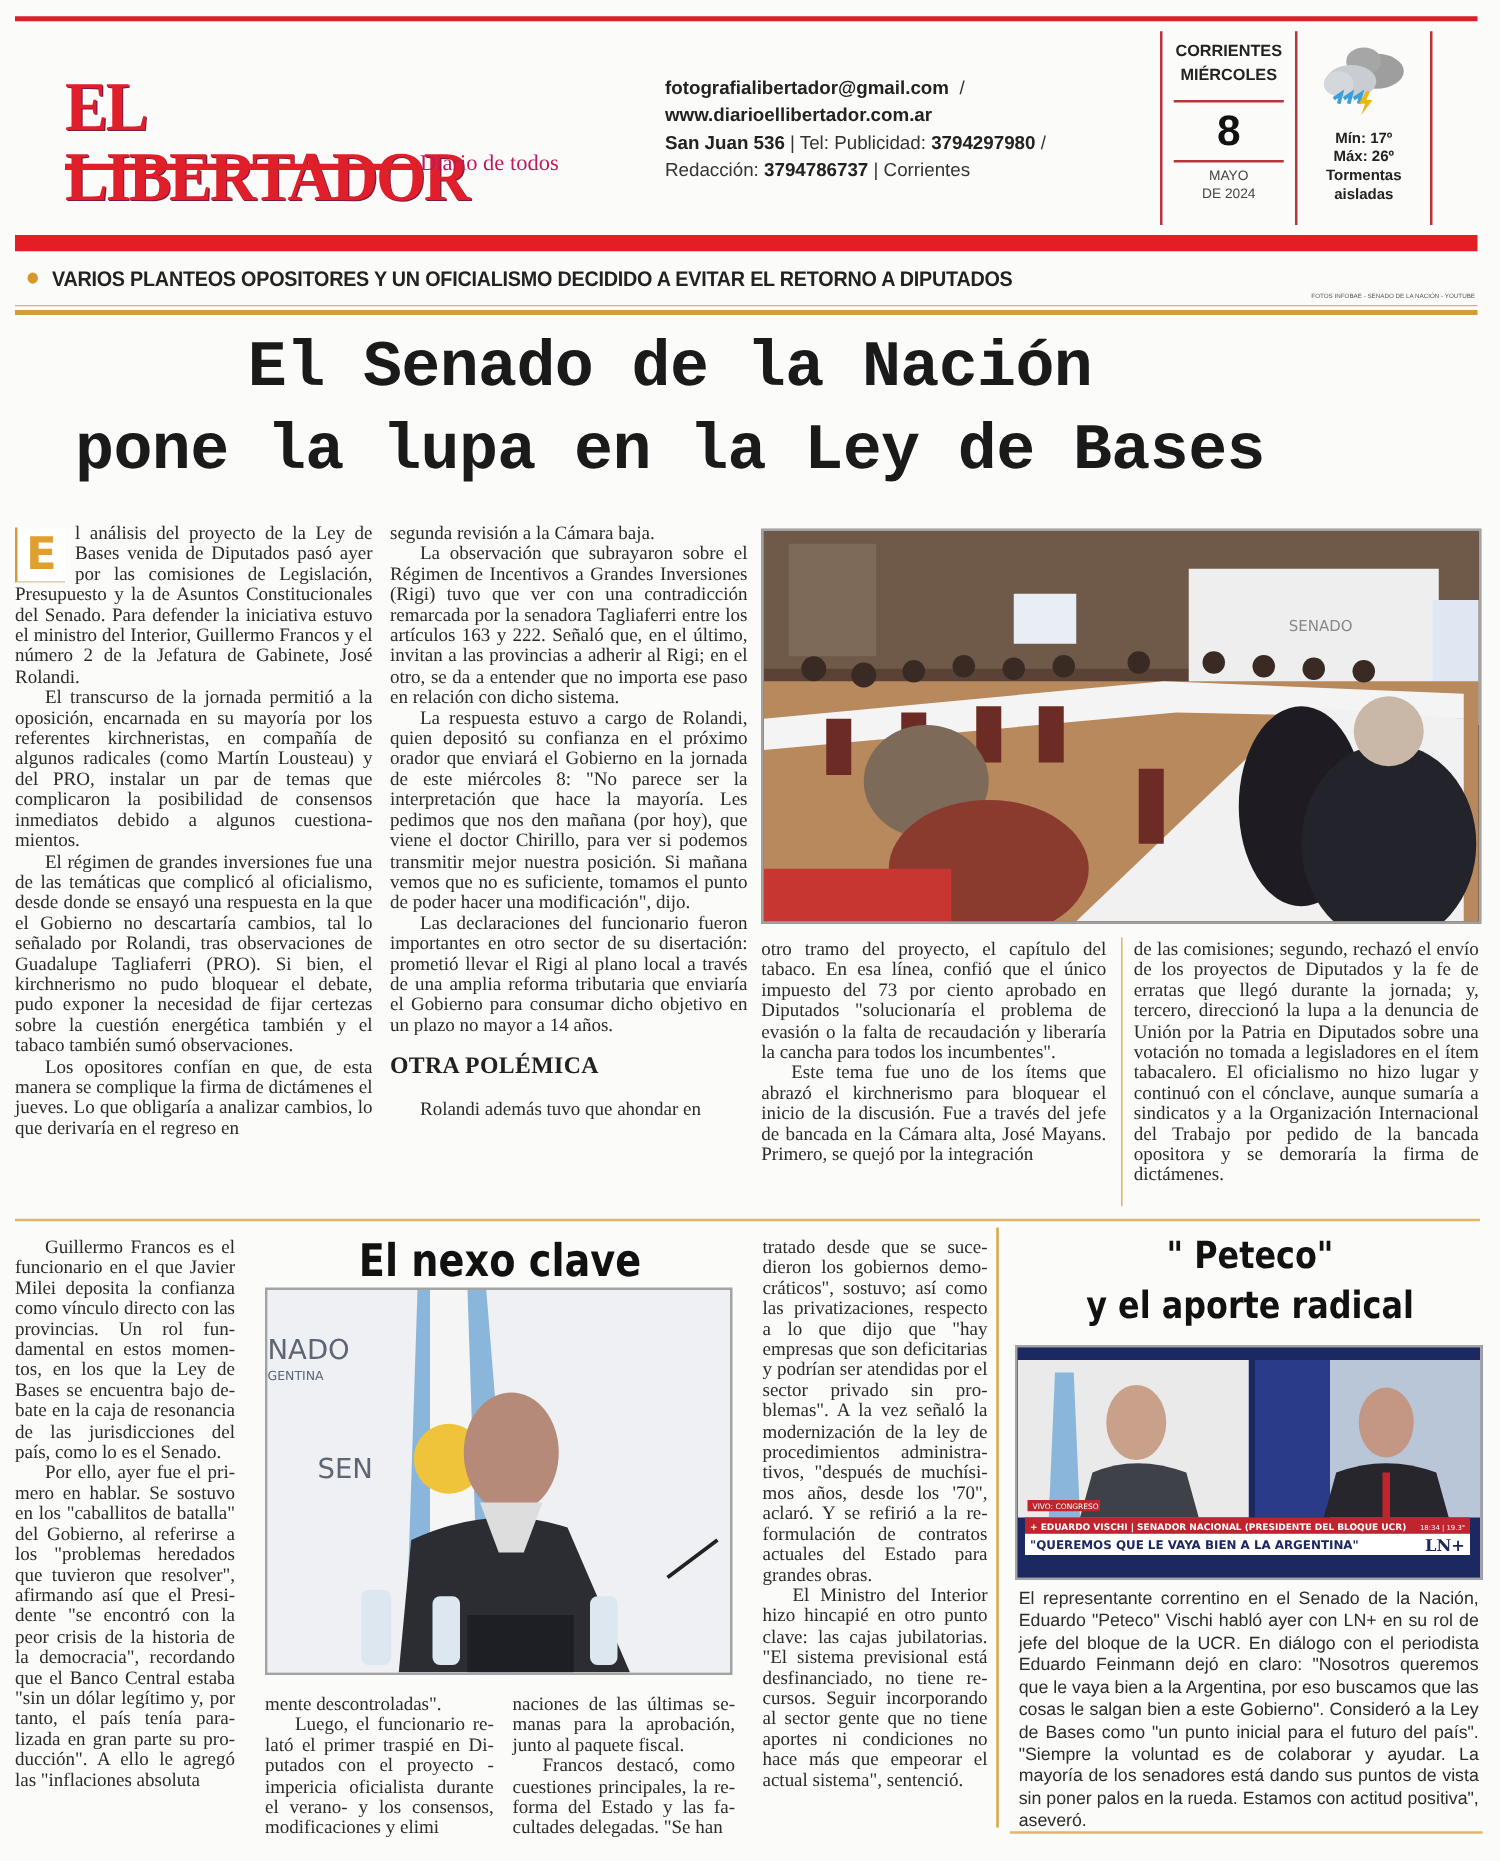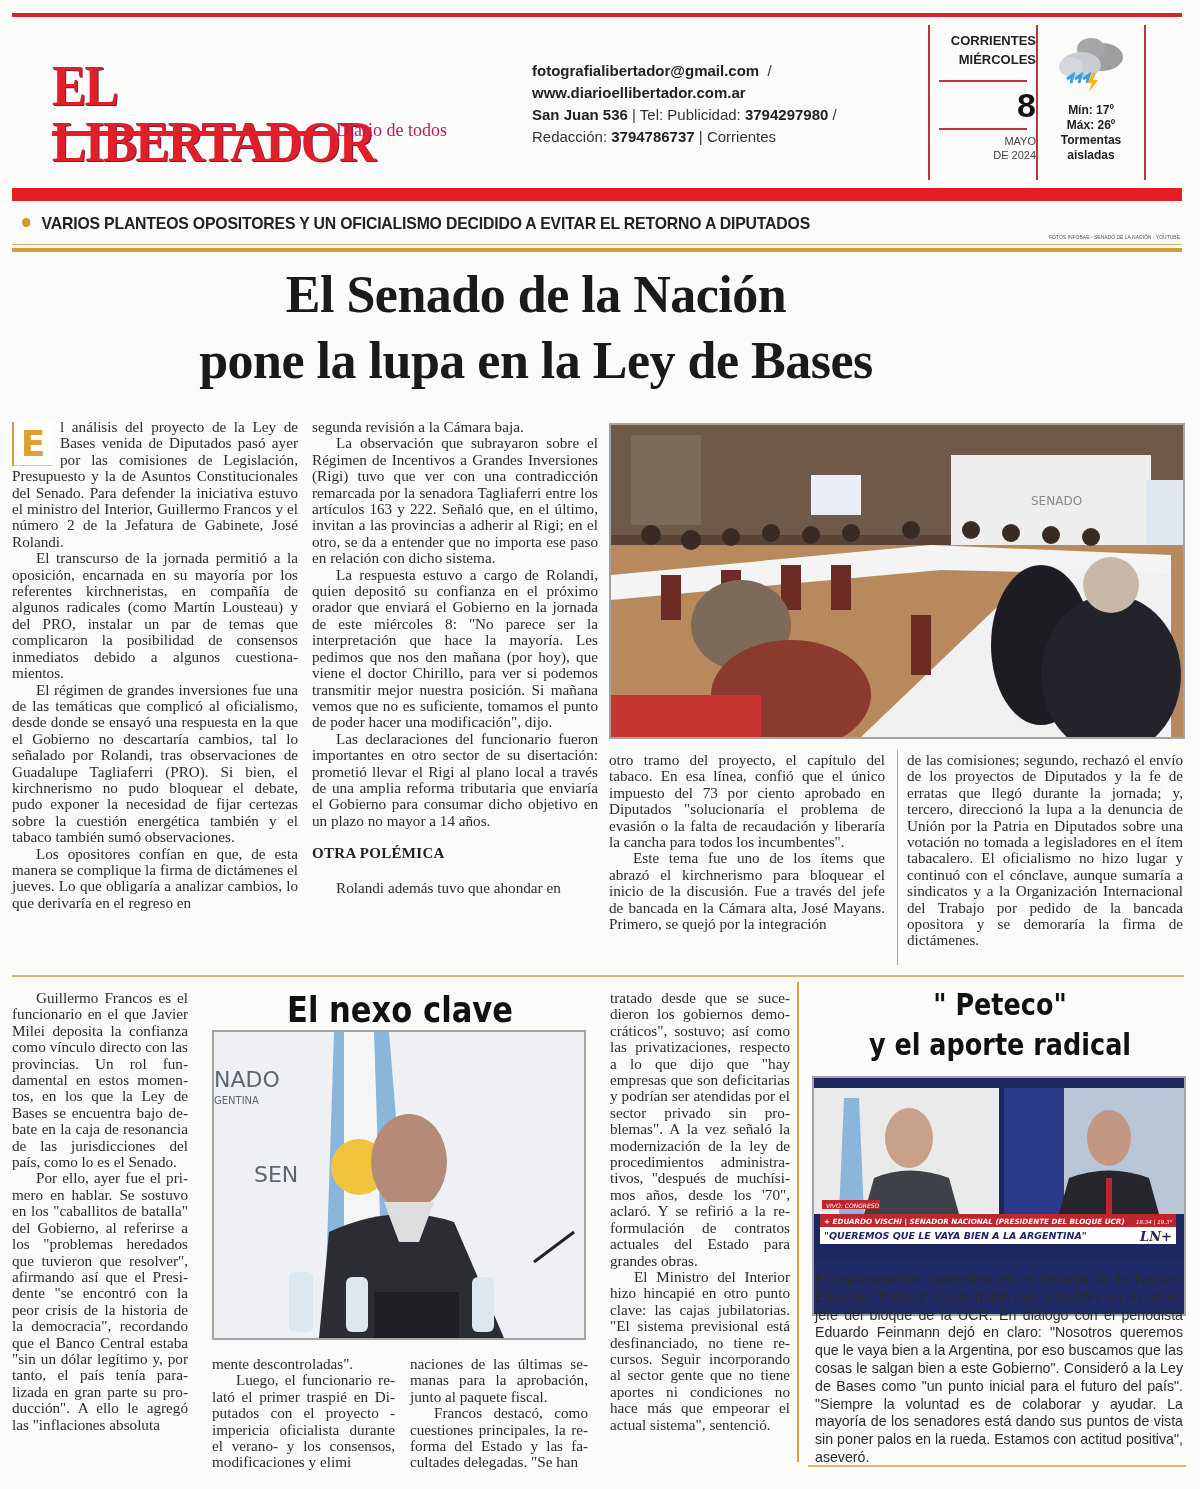--- a/index.html
+++ b/index.html
@@ -16,46 +16,46 @@
     letter-spacing: -2px; transform: scaleX(0.92); transform-origin: left; line-height: 56px;
     text-shadow: 1px 1px 0 #7a1a40; }
   .logo-bar { position: absolute; left: 0; top: 73px; width: 282px; height: 5px; background: #e01f2a; }
   .logo-sub { position: absolute; left: 284px; top: 62px; font-size: 18px; color: #be185d; font-family: "Liberation Serif", serif; }
 
   .contact { left: 532px; top: 60px; font-family: "Liberation Sans", sans-serif; font-size: 15px; line-height: 22px; color: #222; }
   .contact b { font-weight: bold; text-align: right; }
   .contact .lt { font-weight: normal; color: #333; }
 
   .vline { width: 2px; background: #b8353b; }
-  .date-box { left: 930px; top: 25px; width: 106px; height: 155px; text-align: right; font-family: "Liberation Sans", sans-serif; }
+  .date-box { left: 930px; top: 25px; width: 106px; height: 155px; text-align: center; font-family: "Liberation Sans", sans-serif; }
   .date-city { font-weight: bold; font-size: 13px; margin-top: 8px; color: #222; }
   .date-day { font-weight: bold; font-size: 13px; margin-top: 4px; color: #222; }
   .date-hr { height: 2px; background: #b8353b; margin: 0 9px; }
   .date-num { font-weight: bold; font-size: 34px; color: #111; line-height: 46px; }
   .date-month { font-size: 11px; color: #444; line-height: 14px; margin-top: 4px; }
 
   .weather { left: 1038px; top: 25px; width: 106px; height: 155px; text-align: center; font-family: "Liberation Sans", sans-serif; }
   .weather .w-icon { width: 76px; height: 60px; margin: 10px auto 0; position: relative; }
   .weather .w-text { font-size: 12px; font-weight: bold; color: #222; line-height: 15px; margin-top: 8px; }
 
   
   .kicker { left: 22px; top: 214px; font-family: "Liberation Sans", sans-serif; font-weight: bold; font-size: 17px; color: #222; letter-spacing: -0.2px; transform: scaleX(0.93); transform-origin: left; }
   .kicker-dot { display: inline-block; width: 9px; height: 9px; border-radius: 50%; background: #d7972d; margin-right: 12px; vertical-align: 2px; }
   .credits { right: 20px; top: 234px; font-family: "Liberation Sans", sans-serif; font-size: 5px; color: #555; }
   .gold-thin { left: 12px; width: 1170px; height: 1px; background: #e0b15e; top: 244px; }
   .gold-thick { left: 12px; width: 1170px; height: 4px; background: #d39a3e; top: 248px; }
 
-  .headline { left: 0; width: 1072px; top: 262px; text-align: center; font-family: Liberation Serif, serif; font-weight: bold;
+  .headline { left: 0; width: 1072px; top: 262px; text-align: center; font-family: Liberation Mono, monospace; font-weight: bold;
     font-size: 52px; line-height: 66px; color: #1a1a1a; letter-spacing: -0.5px; }
 
   
   .col { font-family: "Liberation Serif", serif; font-size: 15.2px; line-height: 16.4px; color: #2b2b2b; text-align: justify; hyphens: manual; }
   .col p { text-indent: 24px; }
   .col p.noind { text-indent: 0; }
-  .col h4 { font-family: "Liberation Serif", serif; font-weight: bold; font-size: 15px; margin: 16px 0 18px; letter-spacing: 0.3px; color: #222; }
+  .col h4 { font-family: "Liberation Serif", serif; font-weight: bold; font-size: 19px; margin: 16px 0 18px; letter-spacing: 0.3px; color: #222; }
 
   .dropcap { float: left; width: 40px; height: 44px; margin: 3px 8px 0 0; border-left: 2px solid #d39a3e; border-bottom: 1px solid #d8c29a;
     font-family: "DejaVu Sans", sans-serif; font-weight: bold; font-size: 36px; color: #e0a030; line-height: 44px; text-align: center; background: #fff; }
 
   .photo { border: 2px solid #a3a3a3; overflow: hidden; }
   .gold-vsep { width: 1px; background: #d9a646; }
   .gold-hsep { height: 2px; background: #e2b66a; }
 
   .sub-title { font-family: "DejaVu Sans", sans-serif; font-weight: bold; color: #111; text-align: center; transform: scaleX(0.85); }
   .side-text { font-family: "Liberation Sans", sans-serif; font-size: 14.2px; line-height: 17.8px; color: #2b2b2b; text-align: justify; }
@@ -232,21 +232,21 @@
   <p class="noind">tratado desde que se suce­dieron los gobiernos demo­cráticos", sostuvo; así como las privatizaciones, respec­to a lo que dijo que "hay empresas que son deficita­rias y podrían ser atendidas por el sector privado sin pro­blemas". A la vez señaló la modernización de la ley de procedimientos administra­tivos, "después de muchísi­mos años, desde los '70", aclaró. Y se refirió a la re­formulación de contratos actuales del Estado para grandes obras.</p>
   <p>El Ministro del Interior hizo hincapié en otro punto clave: las cajas jubilatorias. "El sistema previsional está desfinanciado, no tiene re­cursos. Seguir incorporando al sector gente que no tiene aportes ni condiciones no hace más que empeorar el actual sistema", sentenció.</p>
 </div>
 <div class="abs gold-vsep" style="left:797px; top:982px; height:480px; width:2px;"></div>
 
 <div class="abs sub-title" style="left:805px; top:985px; width:390px; font-size:30px; line-height:40px;">
   <div>" Peteco"</div>
   <div>y el aporte radical</div>
 </div>
 
-<div class="abs photo" style="left:812px; top:1076px; width:374px; height:240px; background:#1f2b66;font-style:italic;">
+<div class="abs photo" style="left:812px; top:1076px; width:374px; height:188px; background:#1f2b66;">
   <svg width="370" height="184" viewBox="0 0 370 184">
     <rect width="370" height="184" fill="#1c2860"></rect>
     <rect x="0" y="10" width="185" height="126" fill="#eaeaea"></rect>
     <path d="M30 20 L45 20 L50 136 L25 136 Z" fill="#8ab6dc"></path>
     <rect x="190" y="10" width="180" height="126" fill="#2a3b8a"></rect>
     <rect x="250" y="10" width="120" height="126" fill="#b9c6d8"></rect>
     <ellipse cx="95" cy="60" rx="24" ry="30" fill="#c9a08a"></ellipse>
     <path d="M50 136 L60 100 Q95 85 135 100 L145 136 Z" fill="#3f4148"></path>
     <ellipse cx="295" cy="60" rx="22" ry="28" fill="#c39783"></ellipse>
     <path d="M245 136 L255 100 Q295 85 335 100 L345 136 Z" fill="#26262c"></path>

